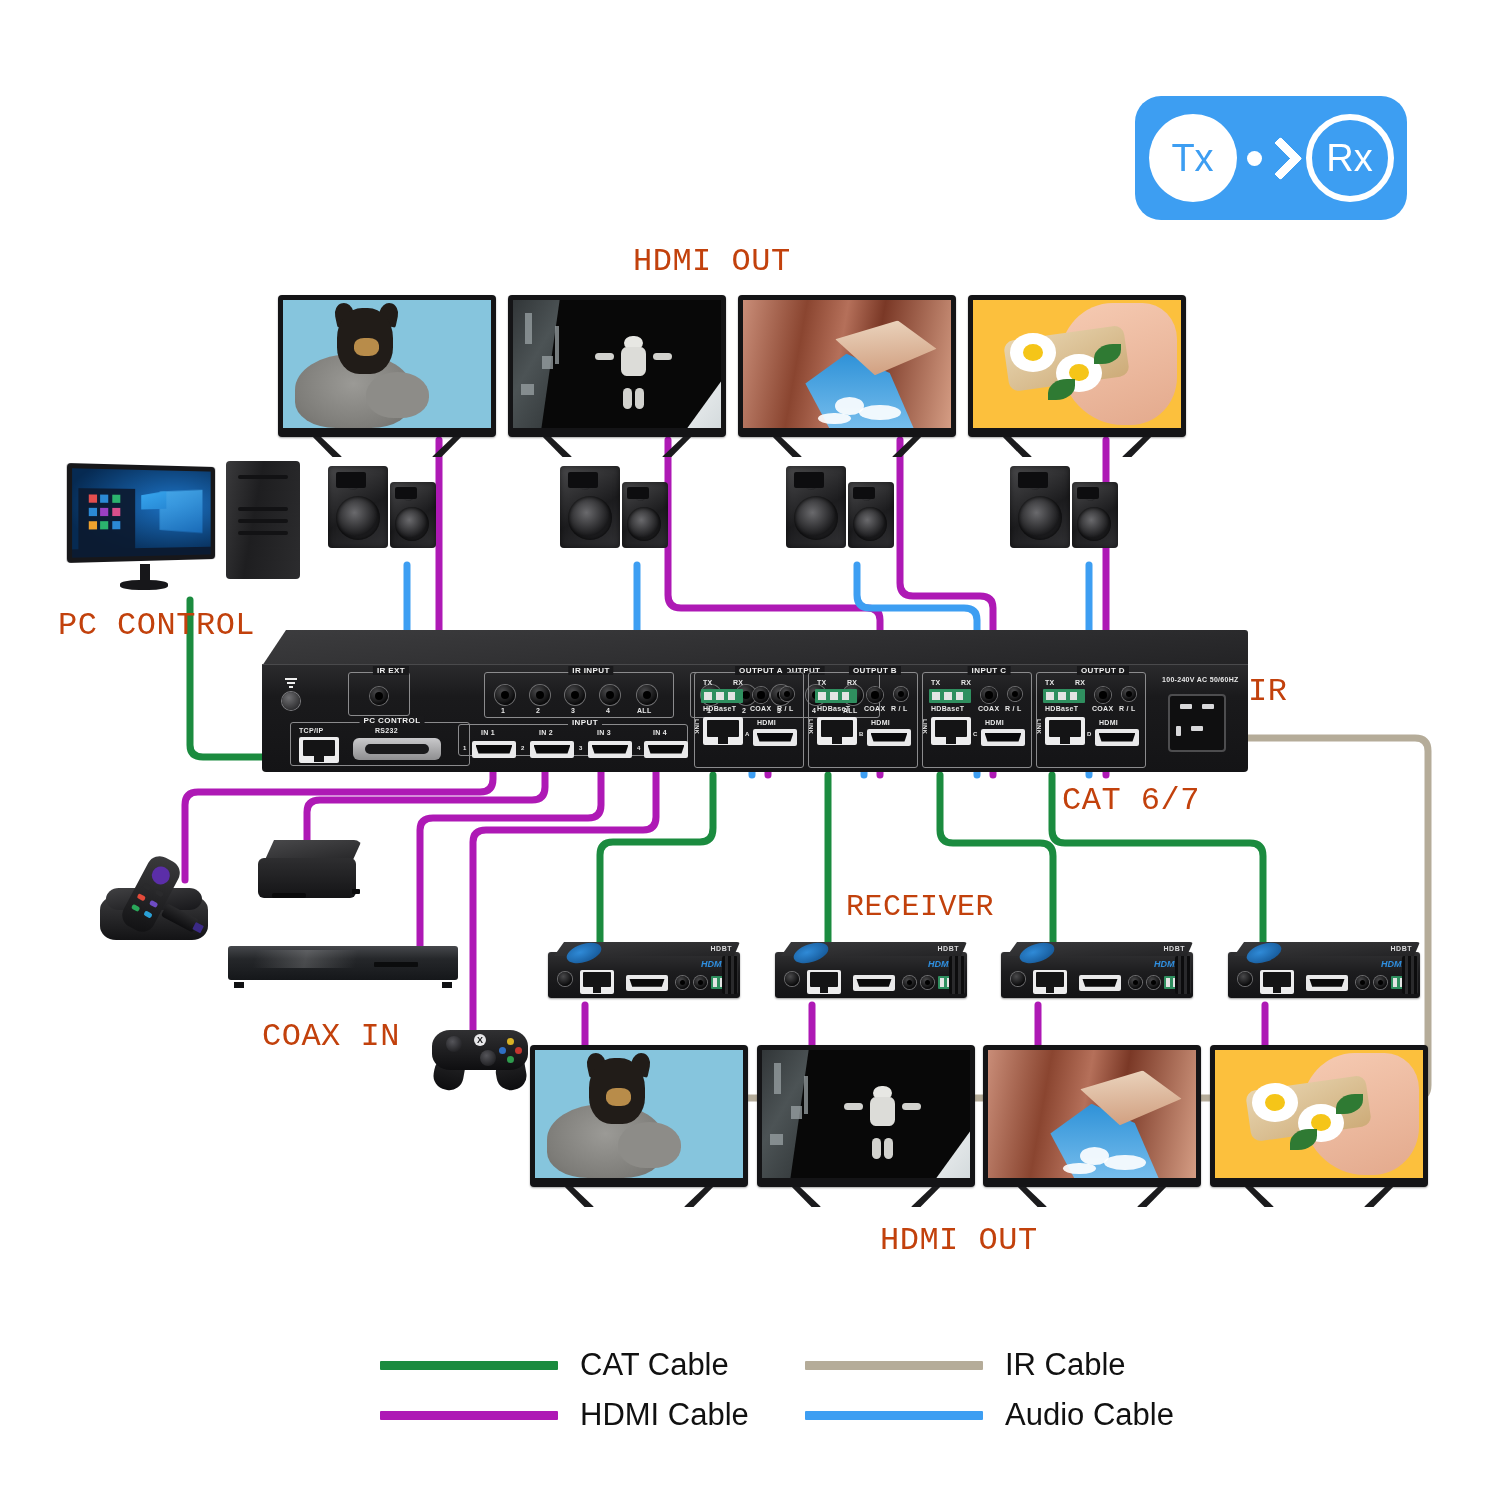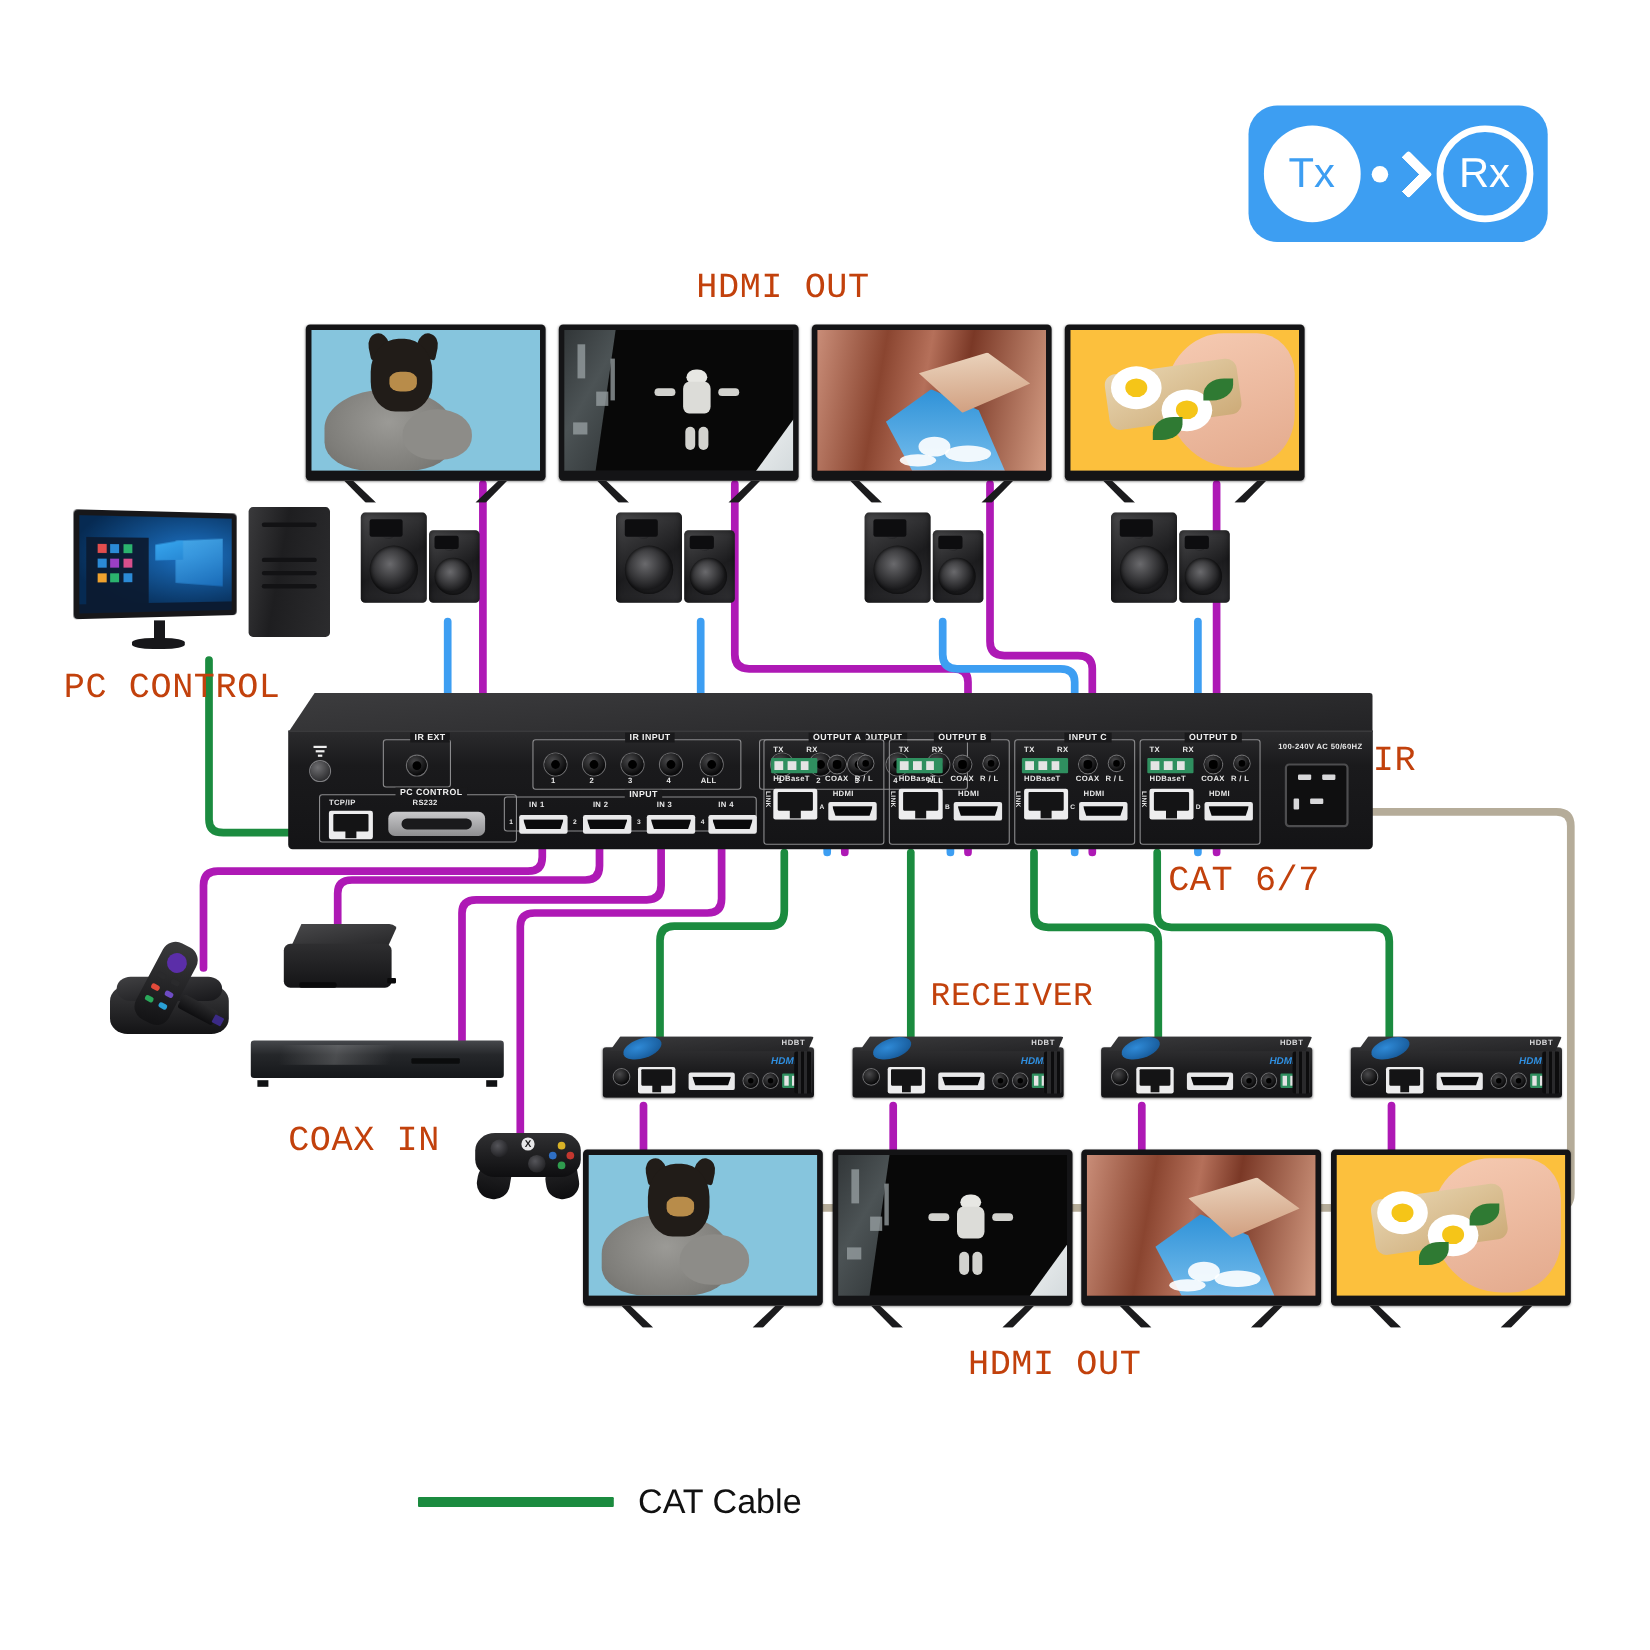--- a/index.html
+++ b/index.html
@@ -791,15 +791,27 @@
       <div class="legs"></div>
   </div>
 
   <div class="lbl t-hdmiout-bot">HDMI OUT</div>
 
   <div class="legend">
     <div class="lg-item" style="left:0;top:12px;">
       <span class="lg-sw" style="background:#1b8b3f"></span>
       <span class="lg-tx">CAT Cable</span>
     </div>
+    <div class="lg-item" style="left:425px;top:12px;">
+      <span class="lg-sw" style="background:#b5ac99"></span>
+      <span class="lg-tx">IR Cable</span>
+    </div>
+    <div class="lg-item" style="left:0;top:62px;">
+      <span class="lg-sw" style="background:#ae19b5"></span>
+      <span class="lg-tx">HDMI Cable</span>
+    </div>
+    <div class="lg-item" style="left:425px;top:62px;">
+      <span class="lg-sw" style="background:#3d9ef2"></span>
+      <span class="lg-tx">Audio Cable</span>
+    </div>
   </div>
 
 </div>
 
 </body></html>

